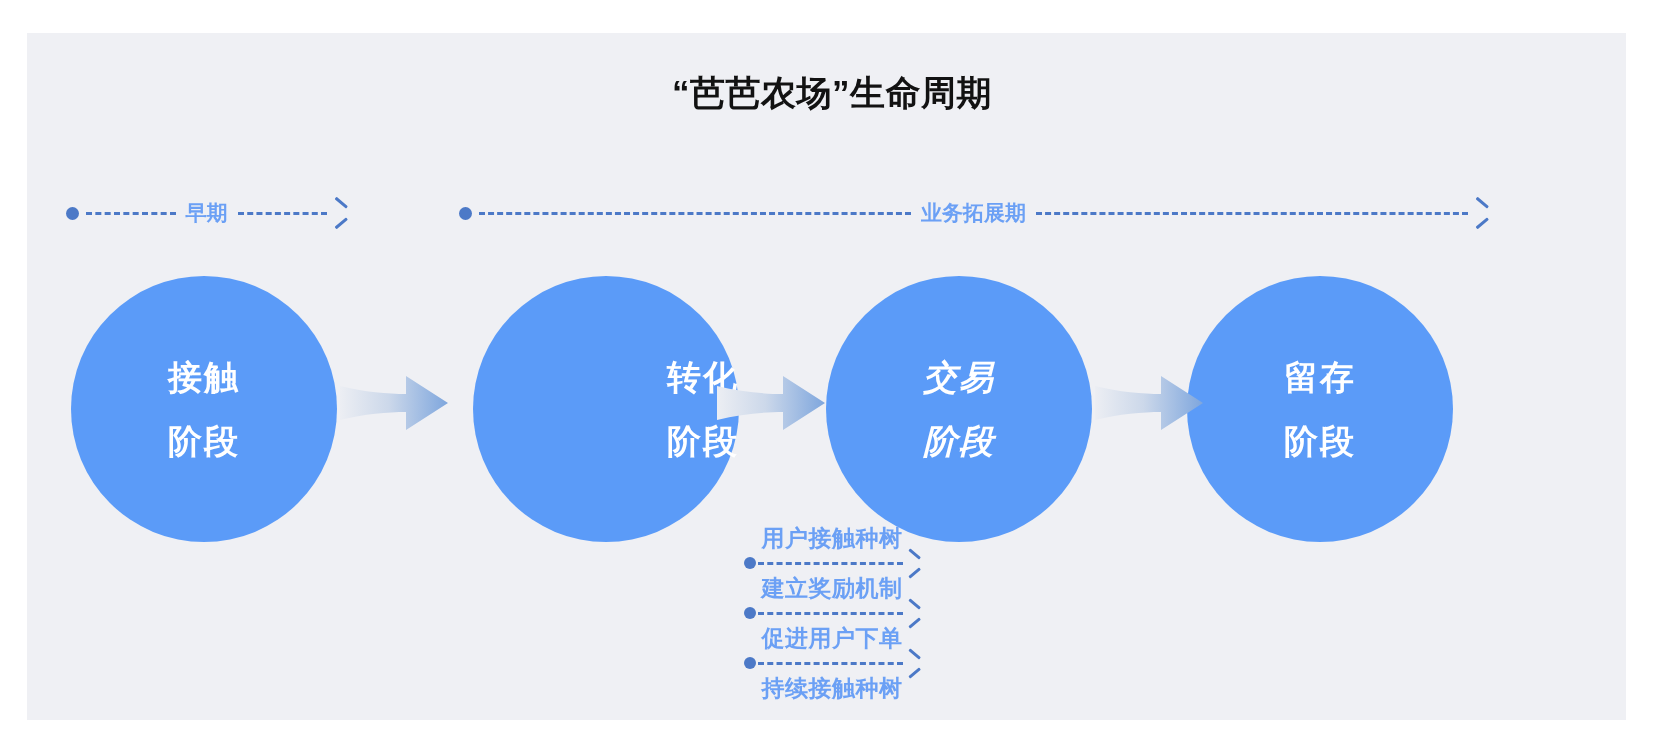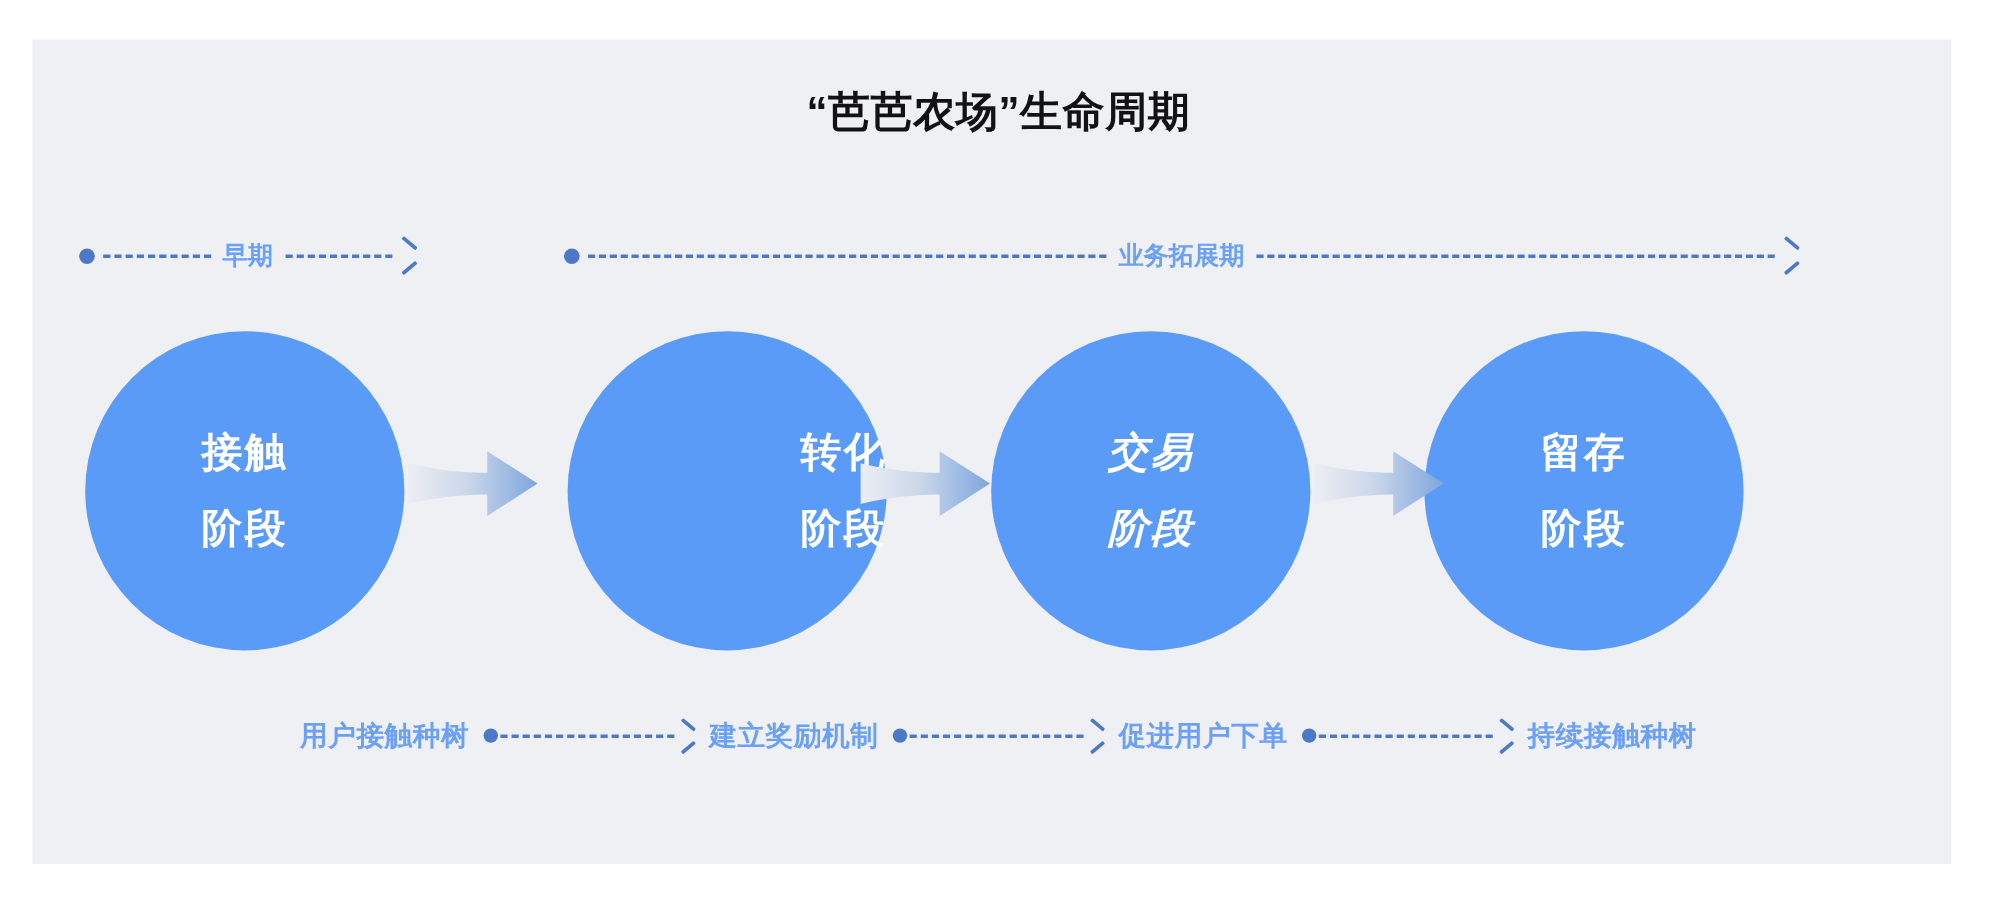--- a/index.html
+++ b/index.html
@@ -44,21 +44,21 @@
 
   
   .phase-row {
     position: absolute;
     top: 196px;
     height: 34px;
     display: flex;
     align-items: center;
   }
   #phase-early   { left: 66px;  width: 281px; }
-  #phase-expand  { left: 470px; width: 1029px; text-align: center; }
+  #phase-expand  { left: 459px; width: 1029px; text-align: center; }
 
   .phase-dot {
     width: 13px; height: 13px;
     border-radius: 50%;
     background: #4c79c7;
     flex: 0 0 auto;
   }
   .phase-dash {
     flex: 1 1 auto;
     height: 0;
@@ -129,20 +129,21 @@
   
   #action-row {
     position: absolute;
     left: 0;
     top: 583px;
     width: 1664px;
     height: 60px;
     display: flex;
     align-items: center;
     justify-content: center;
+    flex-direction: column;
   }
   .action-label {
     font-size: 23px;
     font-weight: bold;
     color: #6ba0f5;
     white-space: nowrap;
     letter-spacing: 0.5px;
   }
   .action-connector {
     display: flex;

